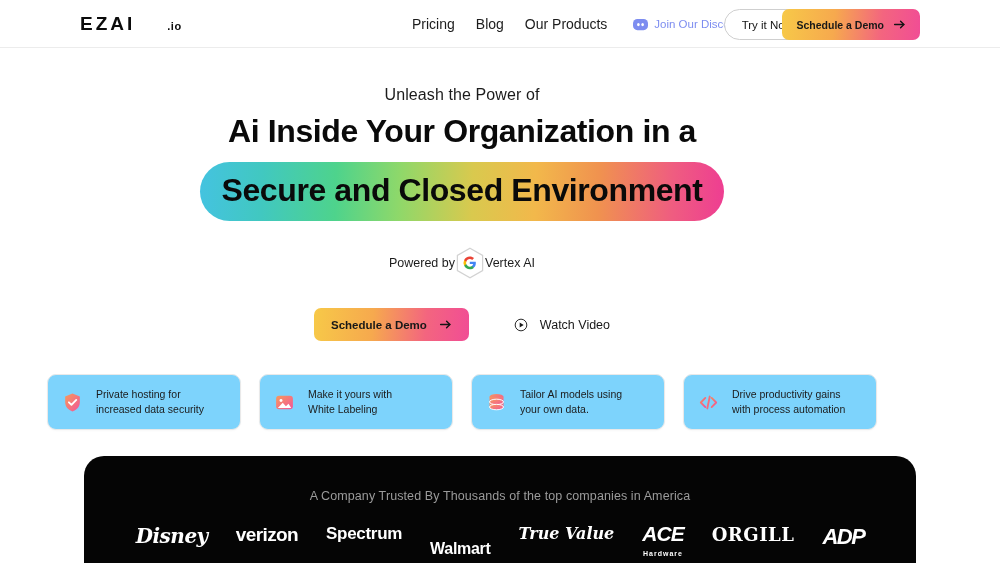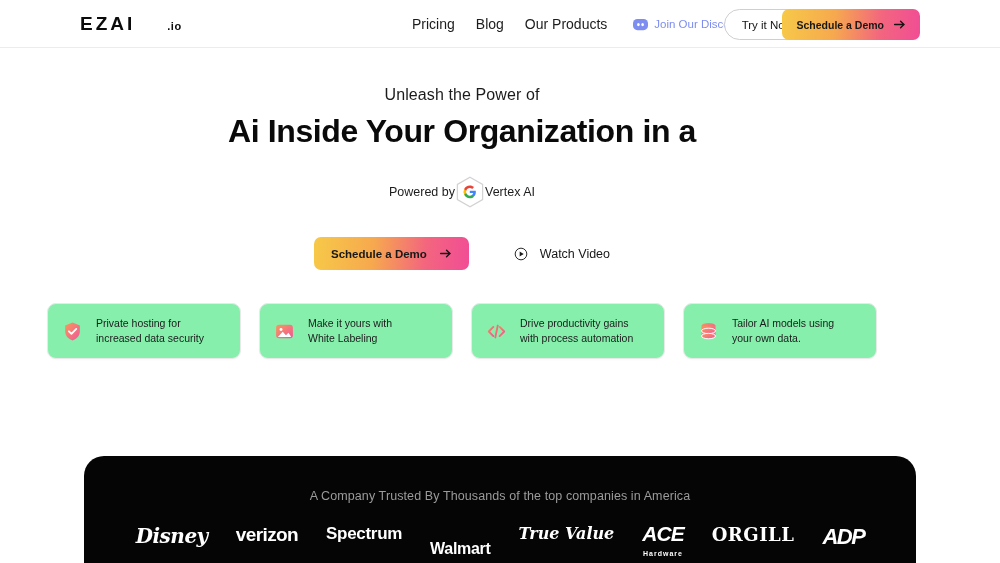--- a/index.html
+++ b/index.html
@@ -176,21 +176,21 @@
     margin-top: 33px;
     display: flex;
     justify-content: center;
     gap: 18px;
   }
   .card {
     width: 194px;
     height: 56px;
     border: 1px solid #e9e9e9;
     border-radius: 9px;
-    background: #86efac;
+    background: #7dd3fc;
     display: flex;
     align-items: center;
     gap: 13px;
     padding: 0 14px;
     box-shadow: 0 1px 2px rgba(0,0,0,0.03);
   }
   .card-ico { flex: 0 0 auto; width: 21px; height: 21px; display: block; }
   .card-text {
     font-size: 10.5px;
     line-height: 15px;
@@ -268,20 +268,23 @@
       </svg>
     </span>
   </button>
 </div>
 
 <div class="hero">
 
   <div class="eyebrow">Unleash the Power of</div>
   <h1 class="headline">Ai Inside Your Organization in a</h1>
 
+  <div class="pill-wrap">
+    <span class="pill">Secure and Closed Environment</span>
+  </div>
 
   <div class="powered">
     <span>Powered by</span>
     <span>
       <svg class="vertex-hex" viewBox="0 0 34 38" xmlns="http://www.w3.org/2000/svg">
         <polygon points="17,1.5 32,10 32,28 17,36.5 2,28 2,10" fill="#ffffff" stroke="#d2d2d2" stroke-width="1.4"></polygon>
         <g transform="translate(9.2,11.2) scale(0.63)">
           <path fill="#4285F4" d="M23.4 12.27c0-.85-.08-1.67-.22-2.45H12v4.64h6.39a5.46 5.46 0 0 1-2.37 3.58v2.98h3.84c2.25-2.07 3.54-5.12 3.54-8.75z"></path>
           <path fill="#34A853" d="M12 24c3.21 0 5.9-1.06 7.86-2.88l-3.84-2.98c-1.06.71-2.42 1.14-4.02 1.14-3.09 0-5.71-2.09-6.65-4.9H1.39v3.08A11.99 11.99 0 0 0 12 24z"></path>
           <path fill="#FBBC05" d="M5.35 14.38a7.2 7.2 0 0 1 0-4.59V6.71H1.39a12 12 0 0 0 0 10.76l3.96-3.09z"></path>
@@ -349,57 +352,57 @@
         </svg>
       </span>
       <div class="card-text">
         <div>Make it yours with</div>
         <div>White Labeling</div>
       </div>
     </div>
 
     <div class="card">
       <span>
-        <svg class="card-ico" viewBox="0 0 24 24" fill="none" xmlns="http://www.w3.org/2000/svg">
-          <defs>
-              <linearGradient id="g4" x1="0" y1="0" x2="1" y2="1">
-            <stop offset="0" stop-color="#f7845c"></stop>
-                <stop offset="1" stop-color="#f2559a"></stop>
-          </linearGradient>
-            </defs>
-          <polyline points="8.4,6.8 3.2,12 8.4,17.2" stroke="url(#g4)" stroke-width="2.1" stroke-linecap="round" stroke-linejoin="round"></polyline>
-          <polyline points="15.6,6.8 20.8,12 15.6,17.2" stroke="url(#g4)" stroke-width="2.1" stroke-linecap="round" stroke-linejoin="round"></polyline>
-          <line x1="13.4" y1="5.2" x2="10.6" y2="18.8" stroke="url(#g4)" stroke-width="2.1" stroke-linecap="round"></line>
-        </svg>
-      </span>
-      <div class="card-text">
-        <div>Drive productivity gains</div>
-        <div>with process automation</div>
-      </div>
-    </div>
-
-    <div class="card">
-      <span>
         <svg class="card-ico" viewBox="0 0 24 24" xmlns="http://www.w3.org/2000/svg">
           <defs>
               <linearGradient id="g3" x1="0" y1="0" x2="1" y2="1">
             <stop offset="0" stop-color="#f79a5c"></stop>
                 <stop offset="1" stop-color="#f2559a"></stop>
           </linearGradient>
             </defs>
           <ellipse cx="12" cy="5.3" rx="8" ry="3.1" fill="url(#g3)"></ellipse>
           <path d="M4 5.3v4.2c0 1.7 3.6 3.1 8 3.1s8-1.4 8-3.1V5.3z" fill="url(#g3)"></path>
           <path d="M4 11.4v4.2c0 1.7 3.6 3.1 8 3.1s8-1.4 8-3.1v-4.2z" fill="url(#g3)"></path>
           <ellipse cx="12" cy="11.3" rx="8" ry="3.1" fill="url(#g3)" stroke="#ffffff" stroke-width="1.1"></ellipse>
           <ellipse cx="12" cy="17.2" rx="8" ry="3.1" fill="url(#g3)" stroke="#ffffff" stroke-width="1.1"></ellipse>
         </svg>
       </span>
       <div class="card-text">
         <div>Tailor AI models using</div>
         <div>your own data.</div>
+      </div>
+    </div>
+
+    <div class="card">
+      <span>
+        <svg class="card-ico" viewBox="0 0 24 24" fill="none" xmlns="http://www.w3.org/2000/svg">
+          <defs>
+              <linearGradient id="g4" x1="0" y1="0" x2="1" y2="1">
+            <stop offset="0" stop-color="#f7845c"></stop>
+                <stop offset="1" stop-color="#f2559a"></stop>
+          </linearGradient>
+            </defs>
+          <polyline points="8.4,6.8 3.2,12 8.4,17.2" stroke="url(#g4)" stroke-width="2.1" stroke-linecap="round" stroke-linejoin="round"></polyline>
+          <polyline points="15.6,6.8 20.8,12 15.6,17.2" stroke="url(#g4)" stroke-width="2.1" stroke-linecap="round" stroke-linejoin="round"></polyline>
+          <line x1="13.4" y1="5.2" x2="10.6" y2="18.8" stroke="url(#g4)" stroke-width="2.1" stroke-linecap="round"></line>
+        </svg>
+      </span>
+      <div class="card-text">
+        <div>Drive productivity gains</div>
+        <div>with process automation</div>
       </div>
     </div>
 
   </div>
 </div>
 
 <div class="trust">
   <div class="trust-title">A Company Trusted By Thousands of the top companies in America</div>
   <div class="logo-row">
     <div class="brand b-disney">Disney</div>

